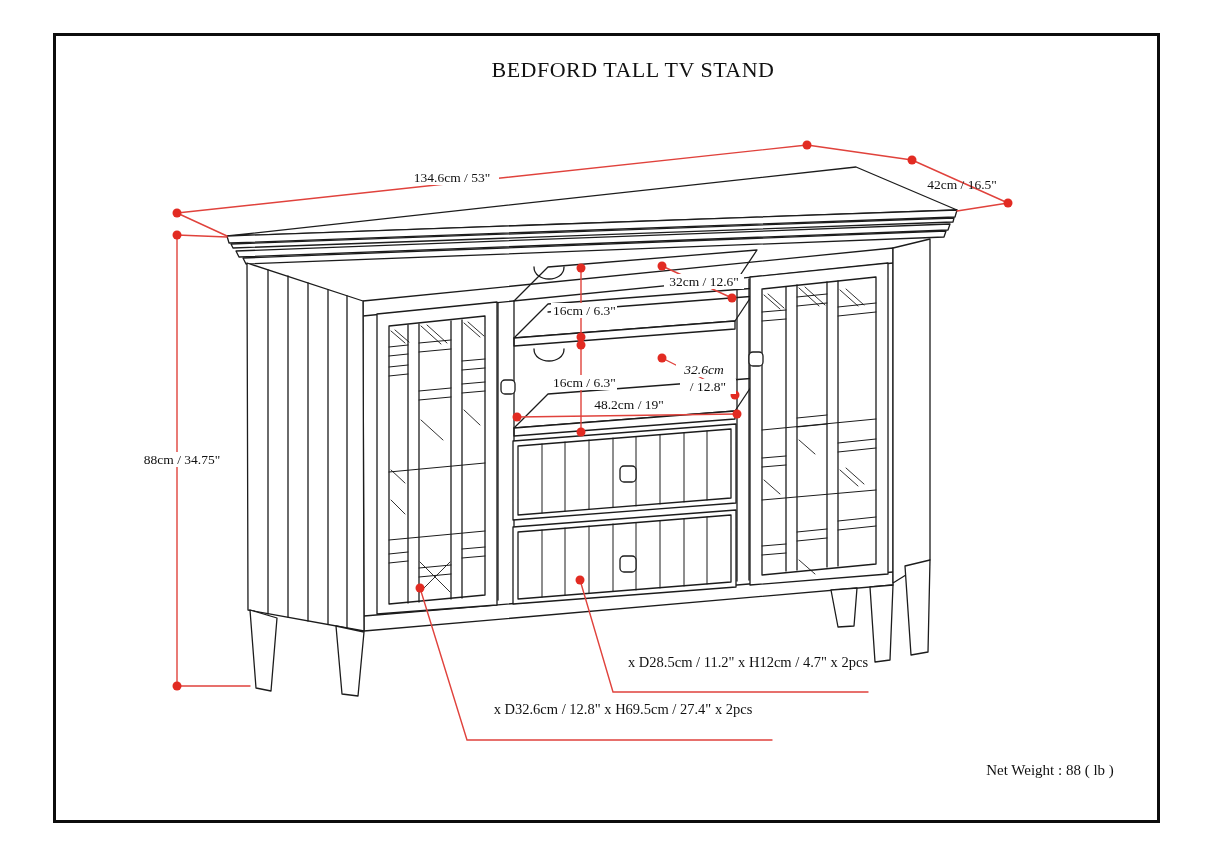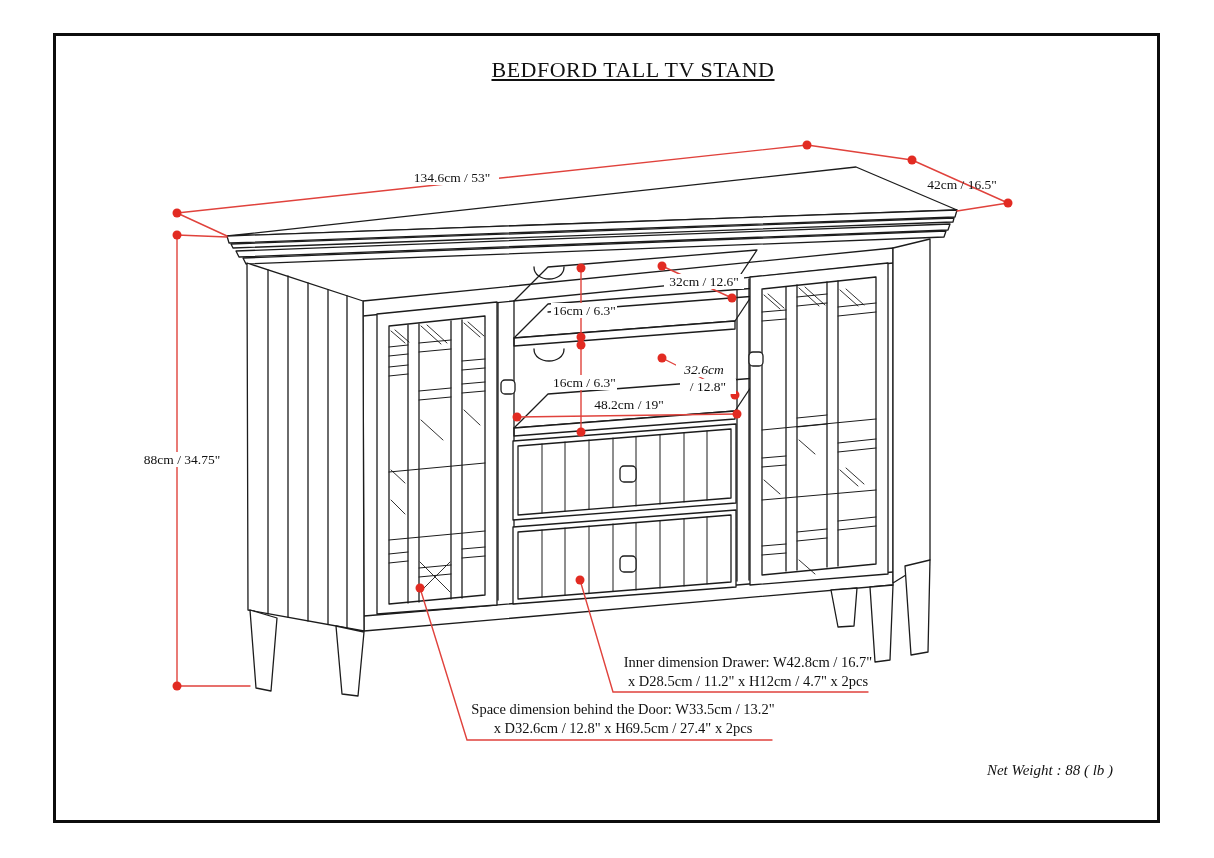--- a/index.html
+++ b/index.html
@@ -4,23 +4,23 @@
 <style>
   html,body{margin:0;padding:0;background:#ffffff;}
   #stage{position:relative;width:1214px;height:858px;background:#fff;overflow:hidden;
          font-family:"Liberation Serif","DejaVu Serif",serif;color:#111;}
   #border-frame{position:absolute;left:53px;top:33px;width:1101px;height:784px;
          border:3px solid #0d0d0d;}
   #art{position:absolute;left:0;top:0;}
   .lbl{position:absolute;font-size:13.5px;line-height:15px;text-align:center;white-space:nowrap;}
   .lbl.bg{background:#ffffff;padding:0 2px;}
   #page-title{position:absolute;left:433px;top:57px;width:400px;text-align:center;
-         font-size:22px;letter-spacing:0.5px;text-decoration:underline;}
+         font-size:22px;letter-spacing:0.5px;}
   .ann{position:absolute;font-size:14.5px;line-height:19px;text-align:center;white-space:nowrap;}
-  #net-weight{position:absolute;left:965px;top:762px;width:170px;text-align:center;font-size:15px;font-style:italic;}
+  #net-weight{position:absolute;left:965px;top:762px;width:170px;text-align:center;font-size:15px;}
 </style>
 </head>
 <body>
 
 <div id="stage">
 
   <div id="border-frame"></div>
 
   <svg id="art" width="1214" height="858" viewBox="0 0 1214 858">
     <g fill="none" stroke="#1c1c1c" stroke-width="1.3" stroke-linejoin="round" stroke-linecap="round">
@@ -251,22 +251,20 @@
   <div class="lbl" style="left:918px;top:177px;width:88px;">42cm / 16.5"</div>
   <div class="lbl bg" style="left:136px;top:452px;width:88px;">88cm / 34.75"</div>
   <div class="lbl bg" style="left:551px;top:303px;width:62px;">16cm / 6.3"</div>
   <div class="lbl bg" style="left:551px;top:375px;width:62px;">16cm / 6.3"</div>
   <div class="lbl bg" style="left:664px;top:274px;width:76px;">32cm / 12.6"</div>
   <div class="lbl bg" style="left:676px;top:362px;width:52px;font-style:italic;">32.6cm</div>
   <div class="lbl bg" style="left:680px;top:379px;width:52px;">/ 12.8"</div>
   <div class="lbl bg" style="left:588px;top:397px;width:78px;">48.2cm / 19"</div>
 
   <div class="ann" style="left:598px;top:653px;width:300px;">
-    <div>Inner dimension Drawer: W42.8cm / 16.7"</div>
     <div>x D28.5cm / 11.2" x H12cm / 4.7" x 2pcs</div>
   </div>
   <div class="ann" style="left:448px;top:700px;width:350px;">
-    <div>Space dimension behind the Door: W33.5cm / 13.2"</div>
     <div>x D32.6cm / 12.8" x H69.5cm / 27.4" x 2pcs</div>
   </div>
 
   <div id="net-weight">Net Weight : 88 ( lb )</div>
 </div>
 
 </body></html>

